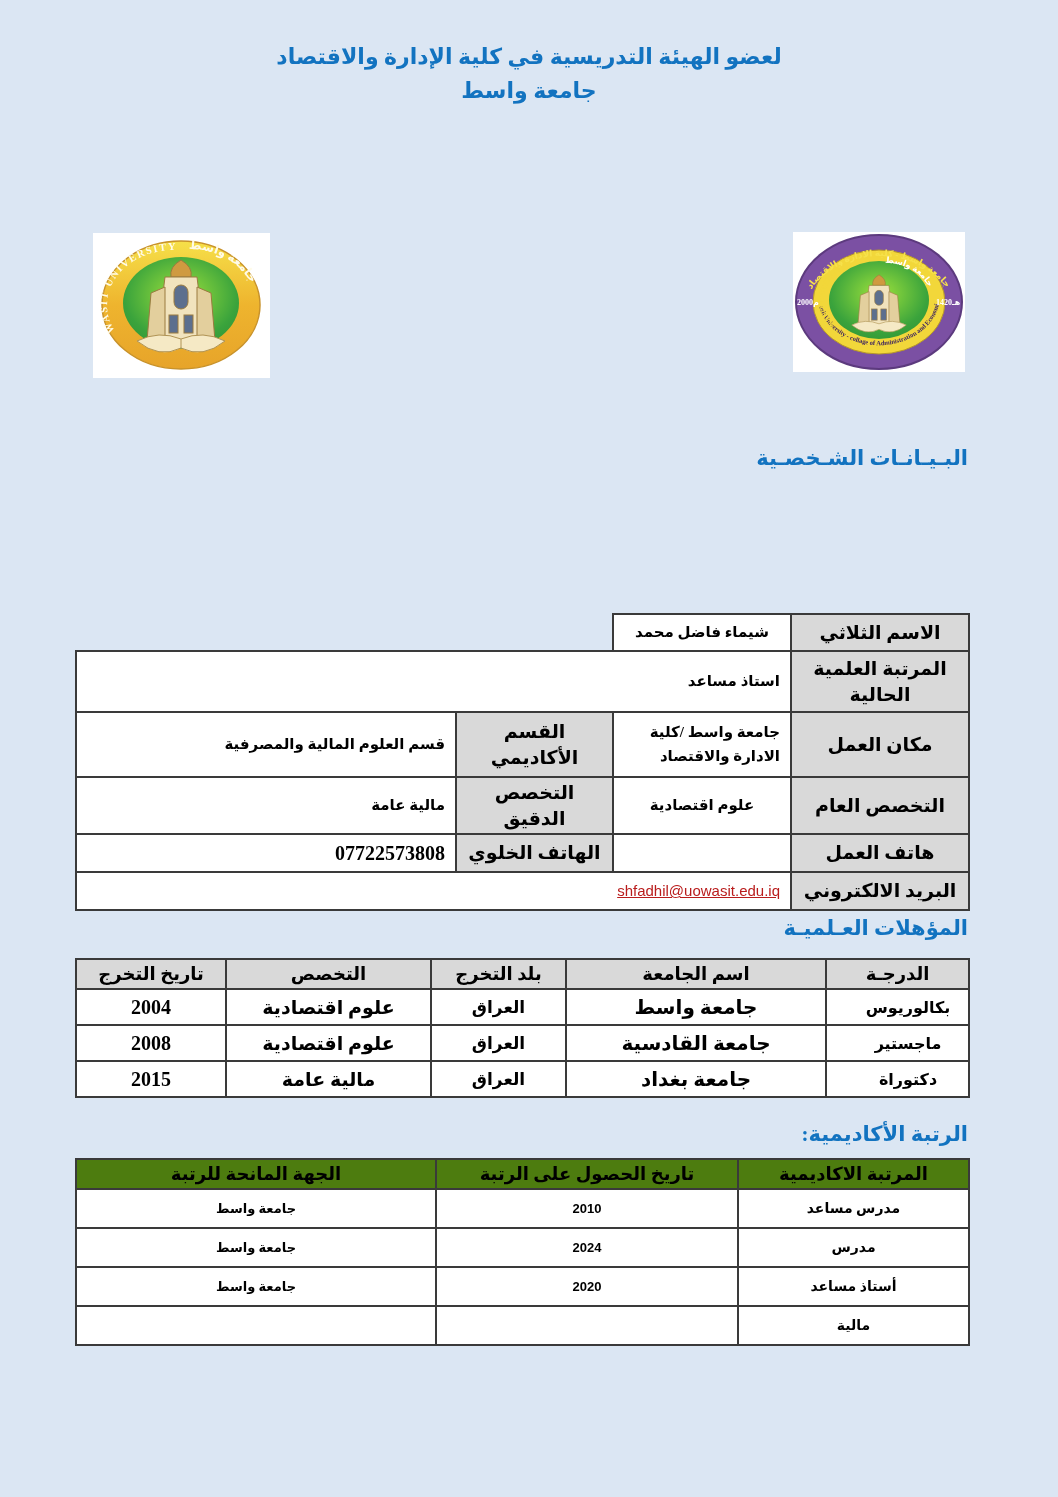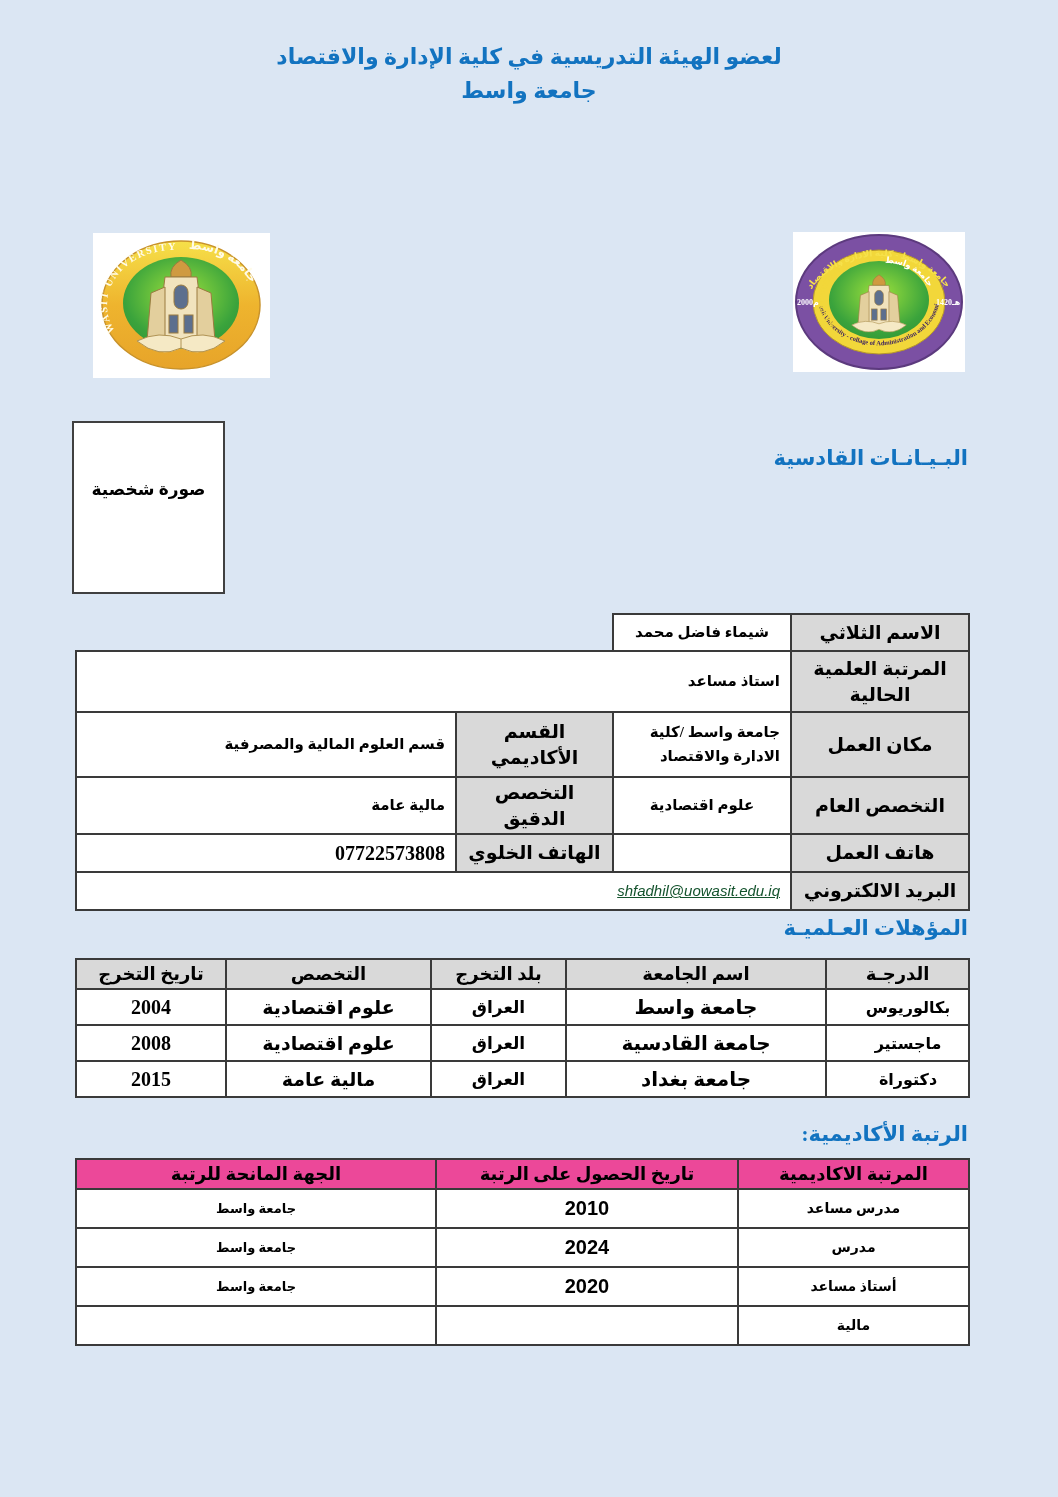--- a/index.html
+++ b/index.html
@@ -29,37 +29,37 @@
   
   table{border-collapse:collapse;position:absolute;direction:rtl;table-layout:fixed;}
   td,th{border:2px solid #3a3a3a;box-sizing:border-box;vertical-align:middle;padding:2px 10px;}
   th.h{background:#d9d9d9;font-size:19px;font-weight:bold;text-align:center;line-height:1.35;margin-top:6px;}
   td.v{background:#fff;font-size:15px;font-weight:bold;text-align:right;line-height:1.55;}
   td.v.center{text-align:center;}
   td.ghost{border:none;background:transparent;}
 
   .ptable{left:75px;top:613px;width:893px;}
   .ptable .phone{font-size:20px;}
-  .ptable a.email{color:#14532d;text-decoration:underline;font-family:"Liberation Sans","DejaVu Sans",sans-serif;
-                  font-size:15px;font-weight:normal;font-style:italic;}
+  .ptable a.email{color:#b91c1c;text-decoration:underline;font-family:"Liberation Sans","DejaVu Sans",sans-serif;
+                  font-size:15px;font-weight:normal;}
 
   .qtable{left:75px;top:958px;width:893px;}
   .qtable th{background:#d9d9d9;font-size:18px;font-weight:bold;text-align:center;}
   .qtable td{background:#fff;text-align:center;font-weight:bold;}
   .qtable td.deg{font-size:16px;padding-left:31px;}
   .qtable td.uni{font-size:20px;}
   .qtable td.cty{font-size:17px;}
   .qtable td.spc{font-size:19px;}
   .qtable td.yr{font-size:20px;}
 
   .rtable{left:75px;top:1158px;width:893px;}
-  .rtable th{background:#ec4899;font-size:18px;font-weight:bold;text-align:center;}
+  .rtable th{background:#4d7c0f;font-size:18px;font-weight:bold;text-align:center;}
   .rtable td{background:#fff;text-align:center;font-weight:bold;}
   .rtable td.rk{font-size:14px;}
-  .rtable td.yr{font-size:20px;font-family:"Liberation Sans","DejaVu Sans",sans-serif;}
+  .rtable td.yr{font-size:13px;font-family:"Liberation Sans","DejaVu Sans",sans-serif;}
   .rtable td.org{font-size:13px;}
 </style>
 </head>
 <body>
 
 <div class="page">
 
   <div class="title-block">
     <div>لعضو الهيئة التدريسية في كلية الإدارة والاقتصاد</div>
     <div>جامعة واسط</div>
@@ -129,25 +129,22 @@
         <polygon points="58,60 72,54 72,108 54,108" fill="#e3cf9d"></polygon>
         <polygon points="104,54 118,60 122,108 104,108" fill="#e3cf9d"></polygon>
         <rect x="81" y="52" width="14" height="24" rx="7" fill="#5c6f8e"></rect>
         <rect x="76" y="82" width="9" height="18" fill="#5c6f8e"></rect>
         <rect x="91" y="82" width="9" height="18" fill="#5c6f8e"></rect>
         <path d="M44,108 Q66,97 88,106 Q110,97 132,108 Q110,126 88,115 Q66,126 44,108 Z" fill="#f5e9c5" stroke="#b09354"></path>
       </g>
     </svg>
   </div>
 
-  <div class="photo-box">
-    <div class="lbl">صورة شخصية</div>
-  </div>
-
-  <div class="sec-heading" id="h-personal">البـيـانـات القادسية</div>
+
+  <div class="sec-heading" id="h-personal">البـيـانـات الشـخصـية</div>
 
   <table class="ptable">
     <colgroup>
         <col style="width:178px">
         <col style="width:178px">
         <col style="width:157px">
         <col style="width:380px">
       </colgroup>
     <tbody>
         <tr style="height:37px">

